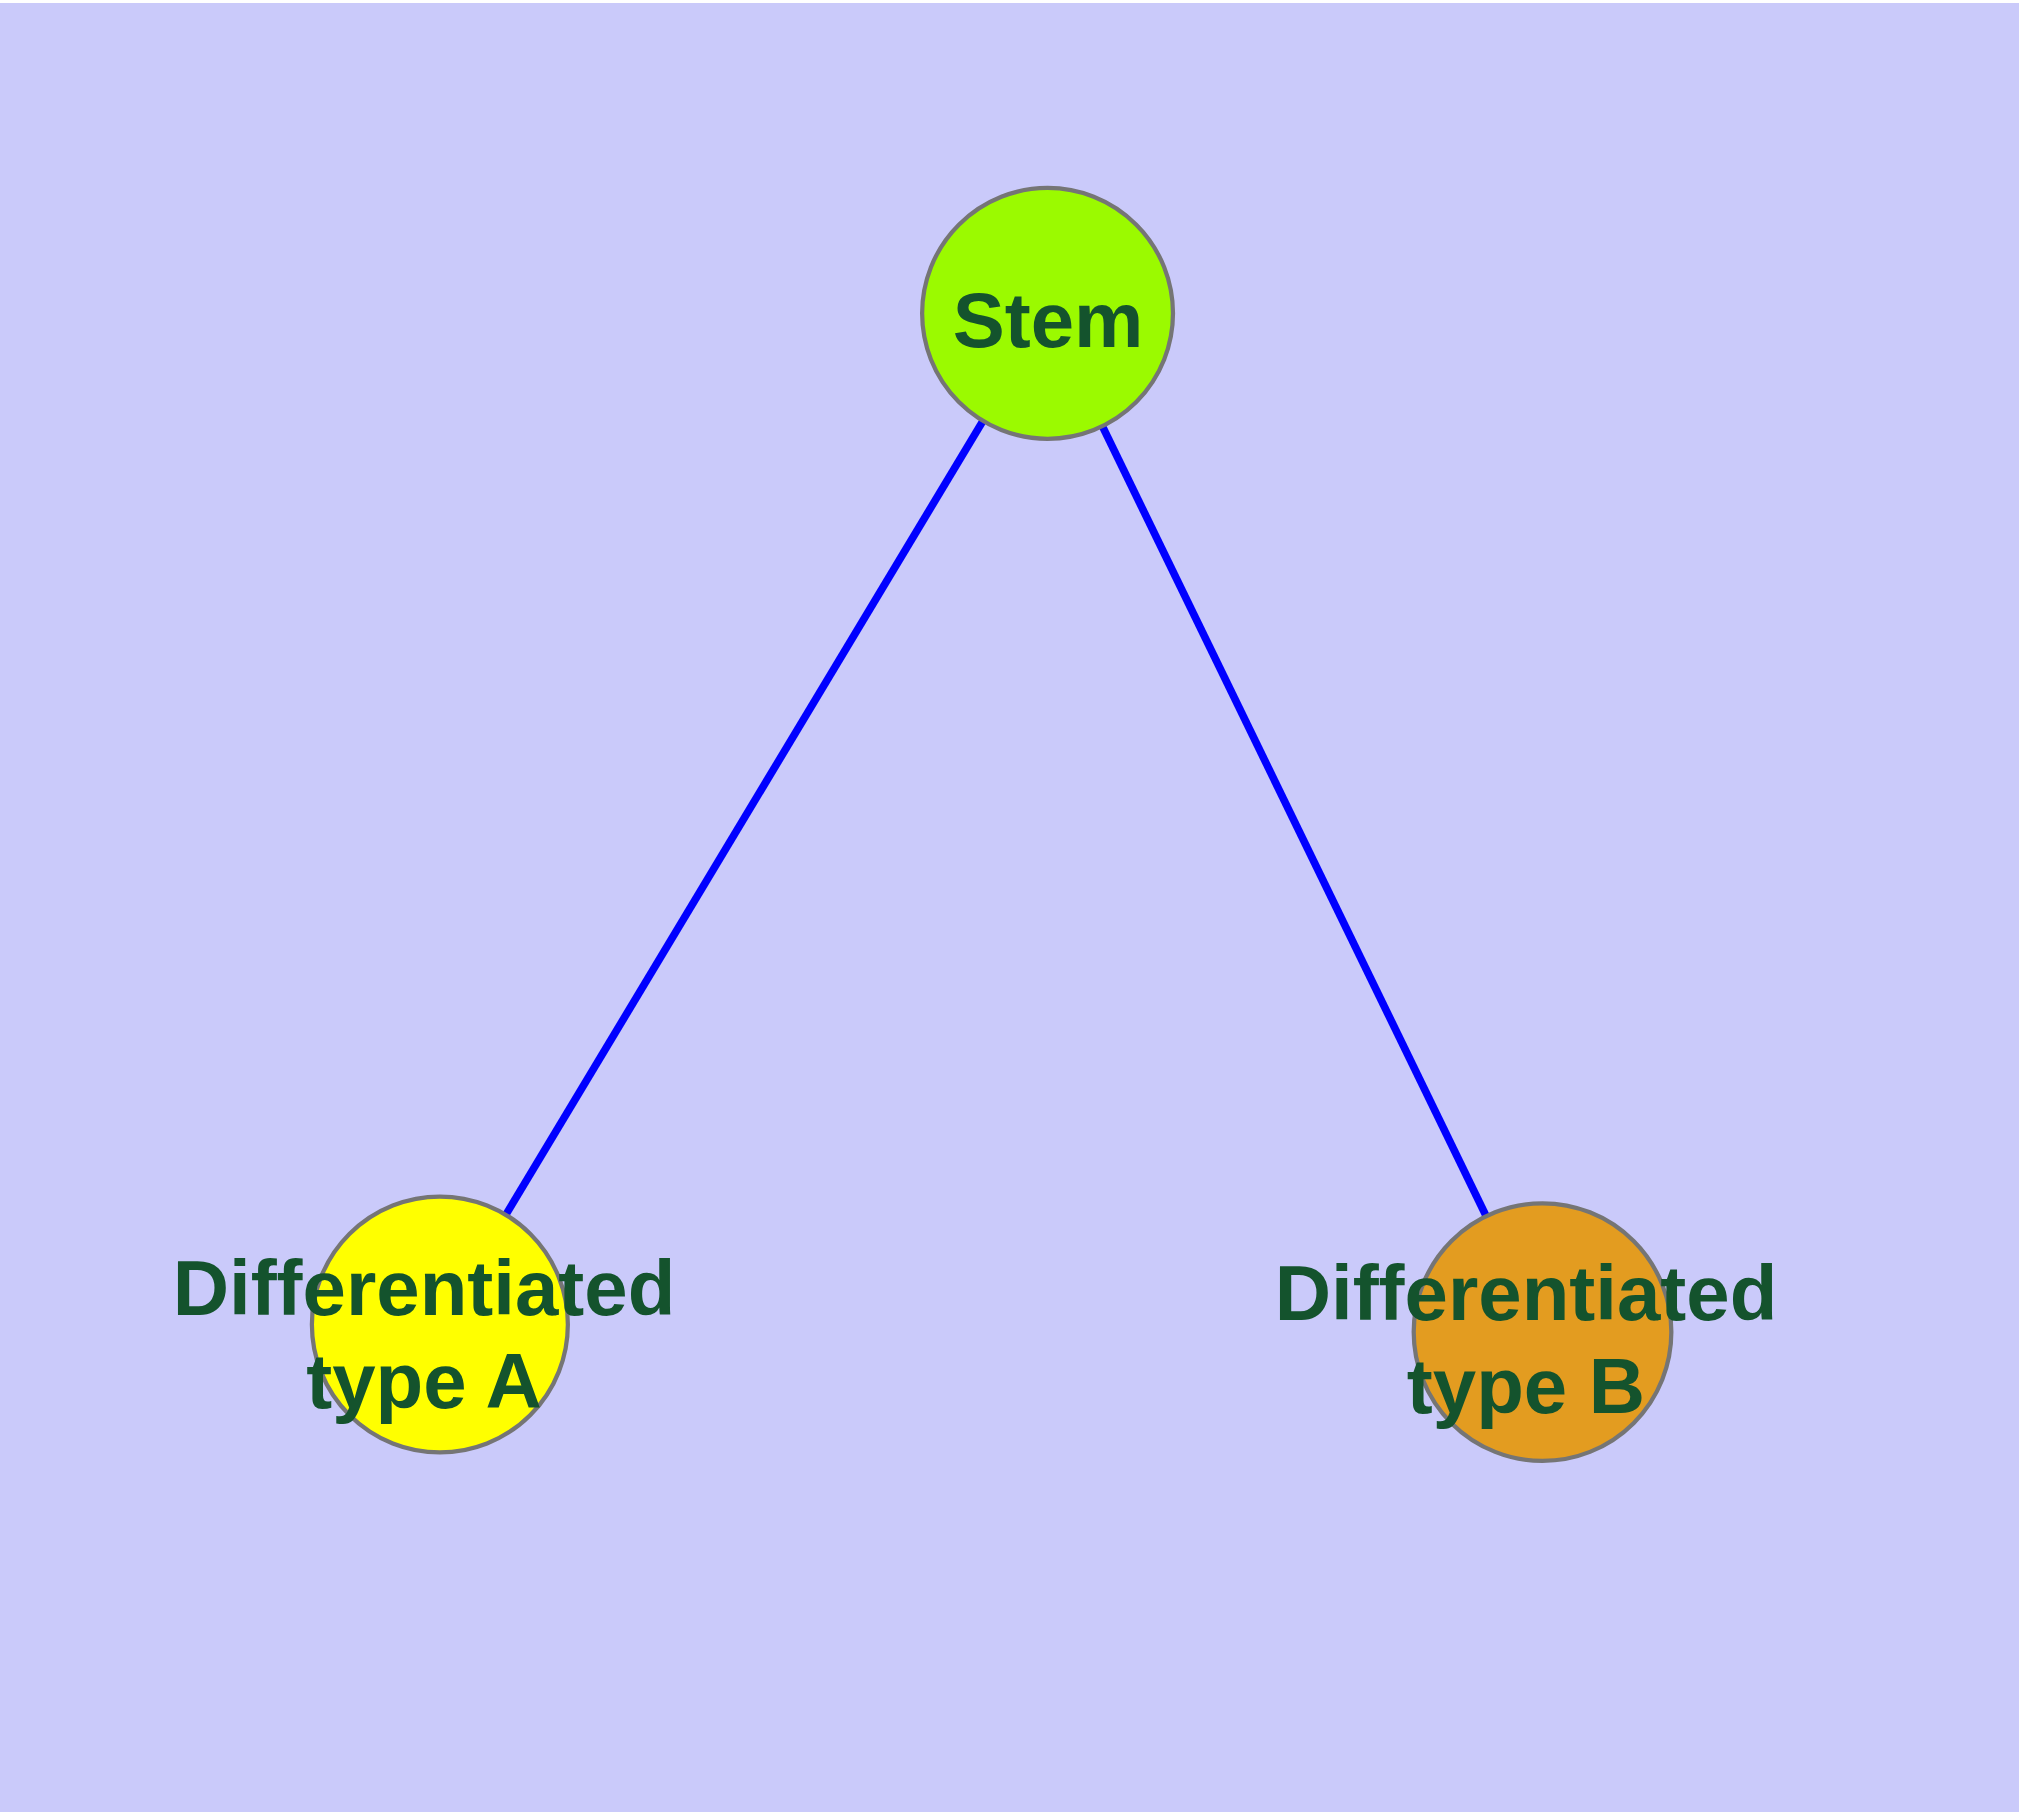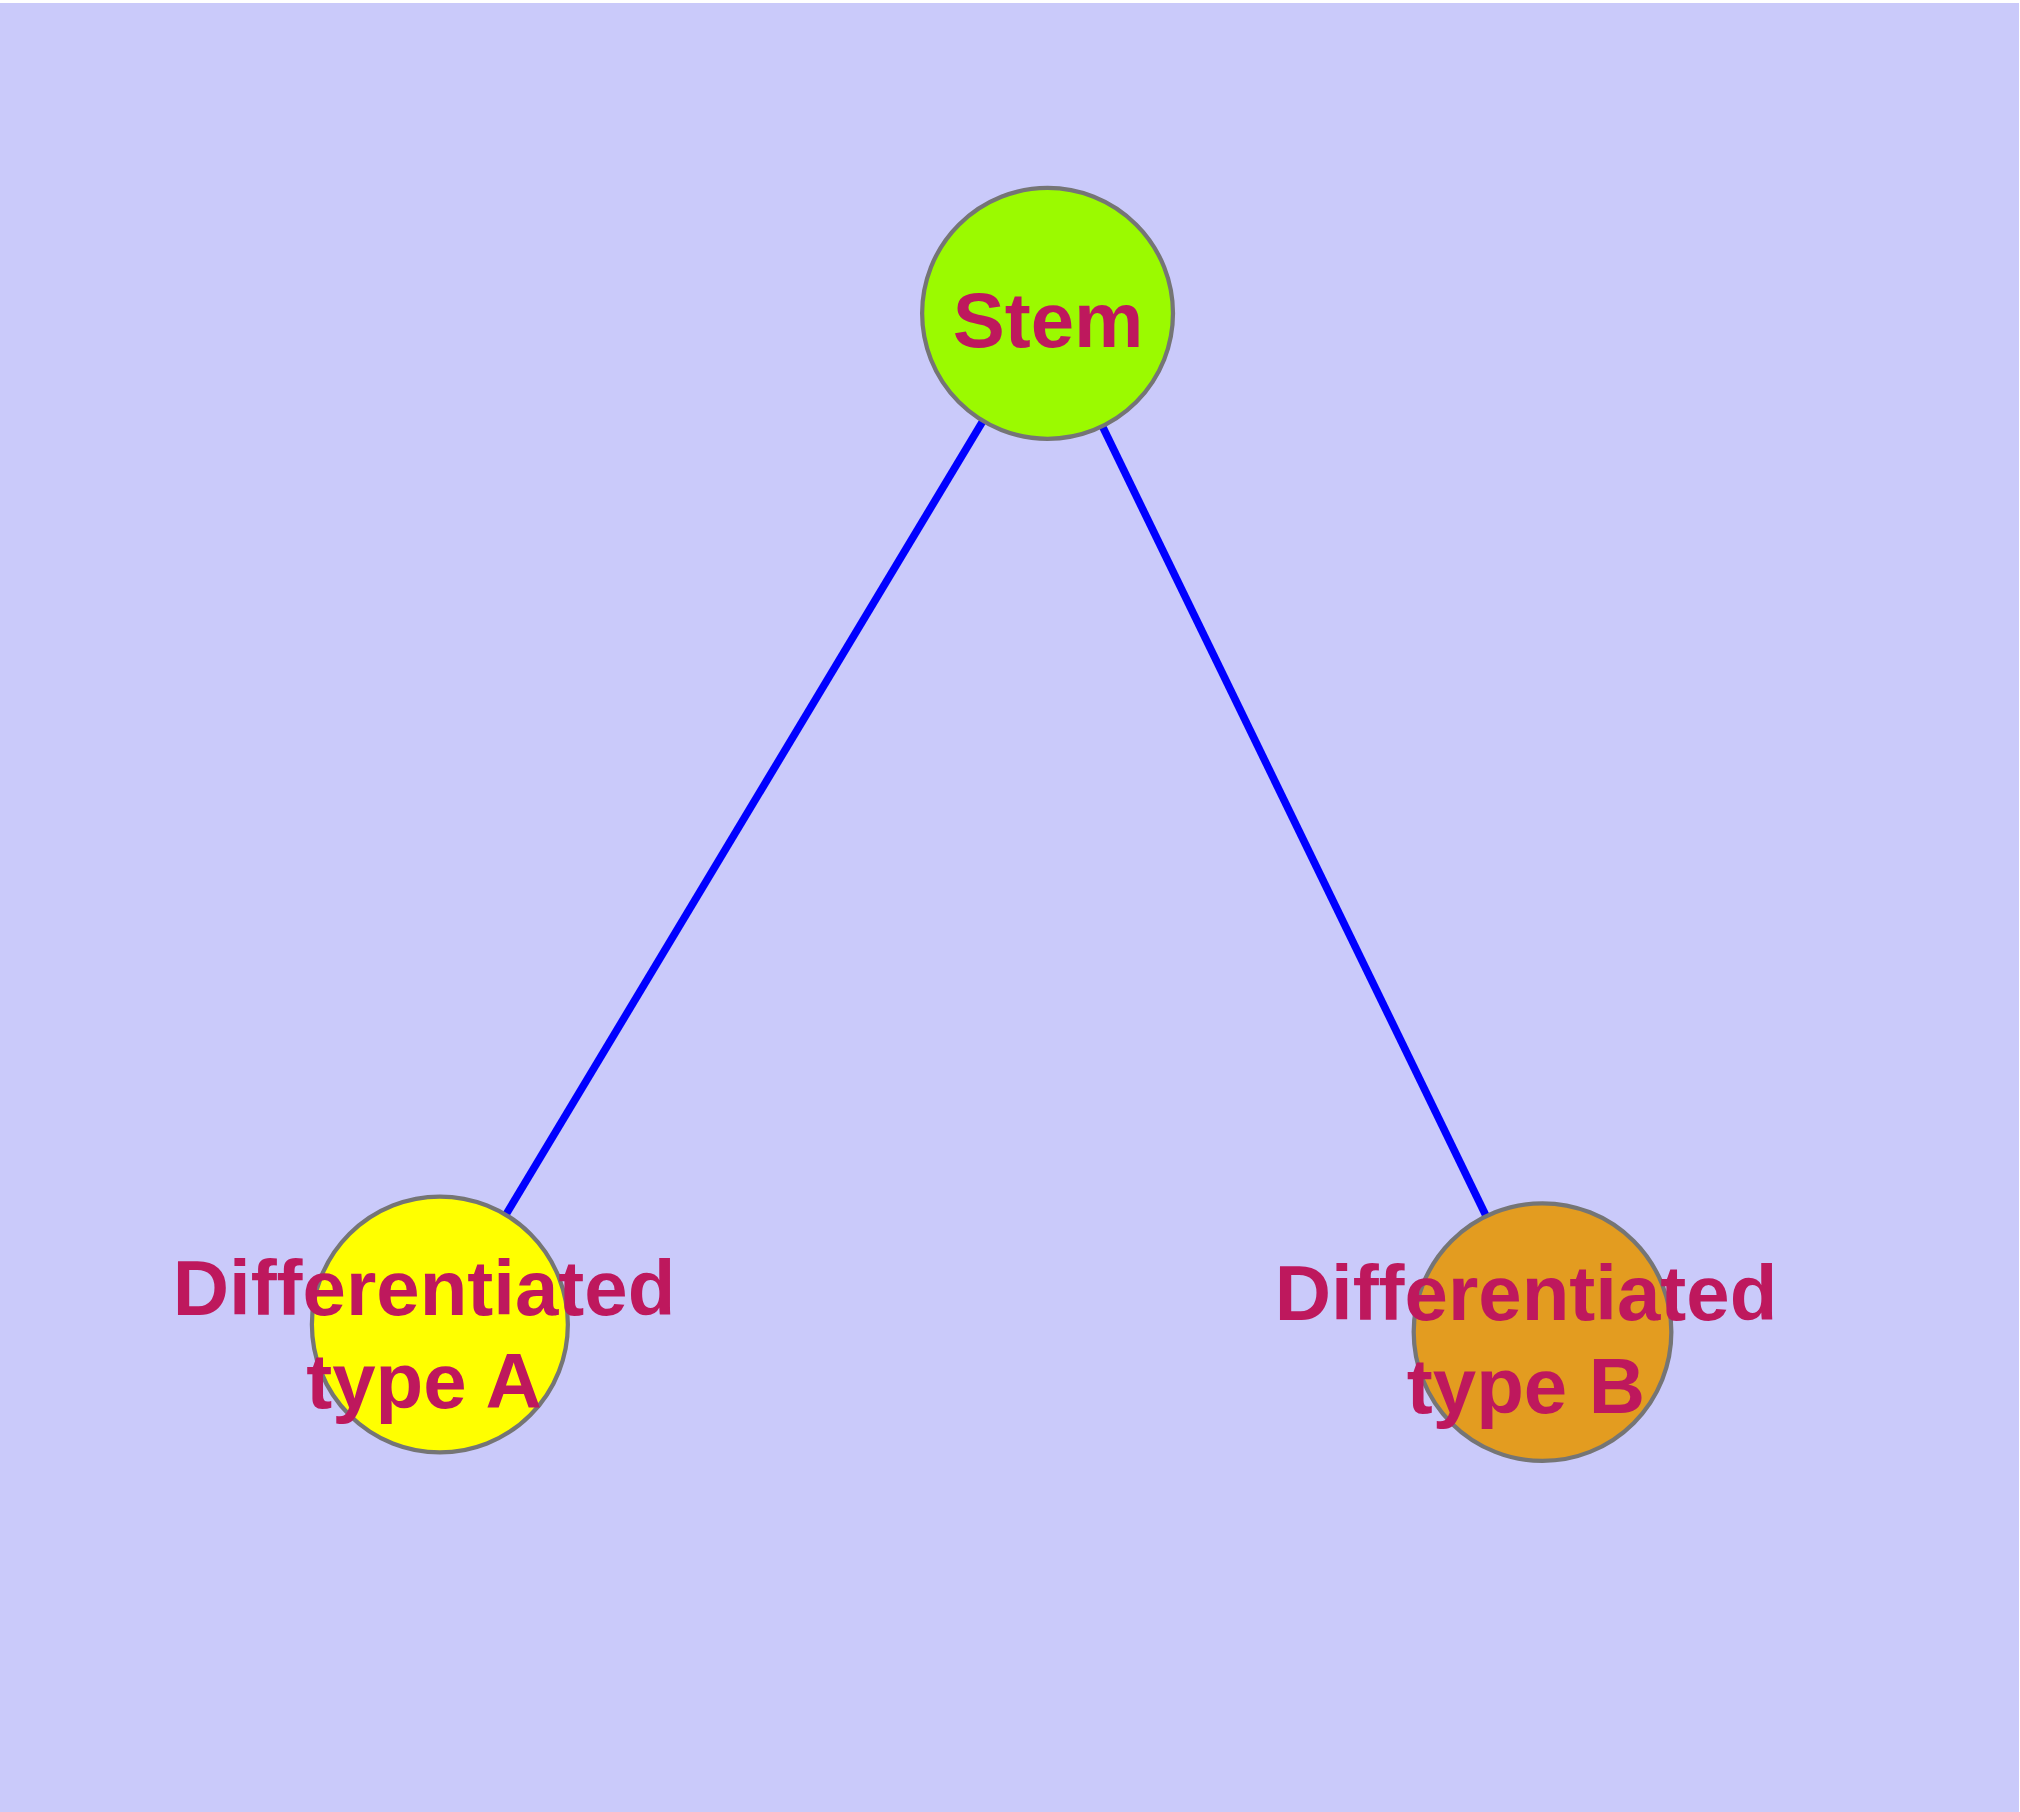--- a/index.html
+++ b/index.html
@@ -27,21 +27,21 @@
     position: absolute;
     top: 0;
     left: 0;
   }
   .node-label {
     position: absolute;
     transform: translate(-50%, -50%);
     font-weight: bold;
     font-size: 78px;
     line-height: 93px;
-    color: #be185d;
+    color: #14532d;
     text-align: center;
     white-space: pre-line;
     pointer-events: none;
   }
   .label-stem   { left: 1048px; top: 317px; }
   .label-type-a { left: 424px;  top: 1332px; }
   .label-type-b { left: 1526px; top: 1337px; }
 </style>
 </head>
 <body>

